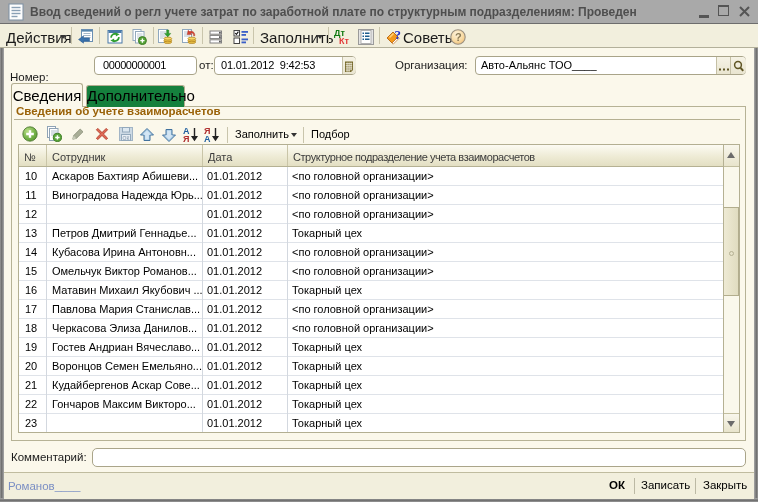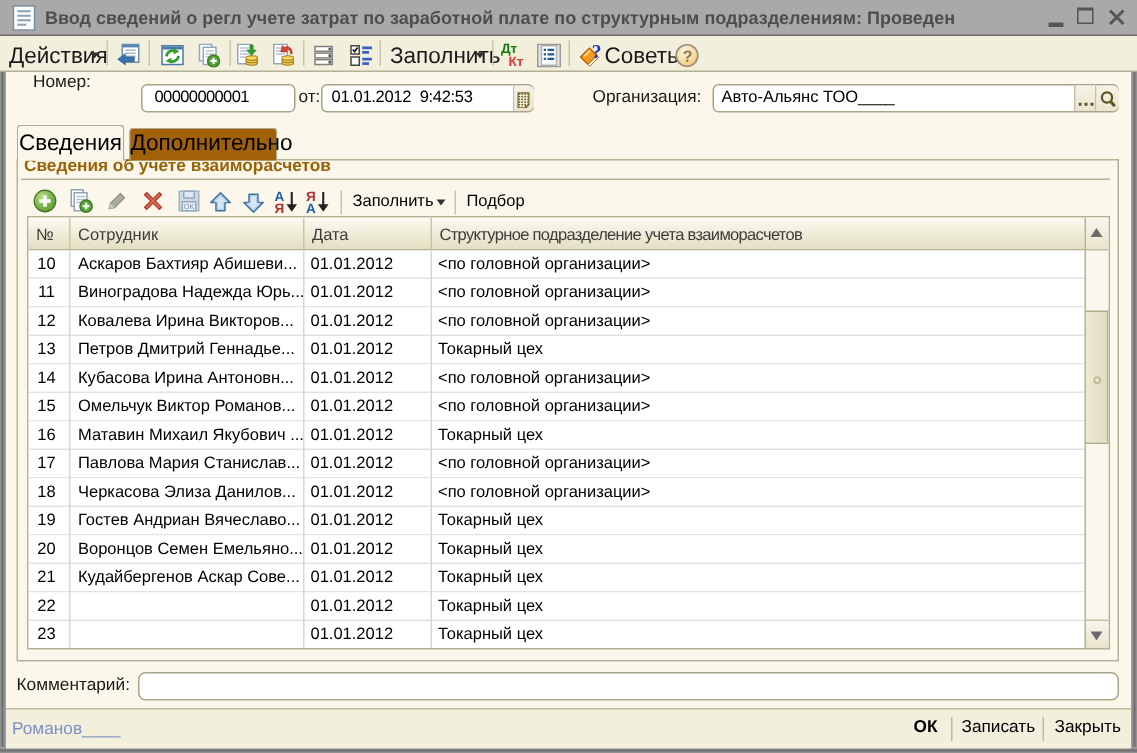--- a/index.html
+++ b/index.html
@@ -170,21 +170,21 @@
           <stop offset="0" stop-color="#fdf2da"></stop>
           <stop offset="0.55" stop-color="#f8d9a0"></stop>
           <stop offset="1" stop-color="#eeb262"></stop>
         </radialGradient>
       </defs>
       <circle cx="8" cy="8" r="7.2" fill="url(#hg)" stroke="#9a9080" stroke-width="1.1"></circle>
       <text x="5" y="12" font-family="Liberation Sans" font-size="11" font-weight="bold" fill="#8a7a55">?</text>
     </svg>
 </div>
 
-<div class="lbl" style="left:10px;top:49px;margin-left:12px;">Номер:</div>
+<div class="lbl" style="left:10px;top:71px;">Номер:</div>
 <div class="inp" style="left:94px;top:56px;width:103px;height:19px;border-radius:4px;letter-spacing:-0.4px;padding-left:8px;">00000000001</div>
 <div class="lbl" style="left:199px;top:59px;">от:</div>
 <div class="inp" style="left:214px;top:56px;width:142px;height:19px;border-radius:4px;letter-spacing:-0.2px;padding-left:6px;">01.01.2012&nbsp; 9:42:53</div>
 <div class="abs" style="left:342px;top:57px;width:13px;height:17px;background:linear-gradient(#f6f3e6,#e9e5d0);border-left:1px solid #c5c0a5;border-radius:0 4px 4px 0;"></div>
 <svg class="abs" style="left:344px;top:61px;width:11px;height:12px;" viewBox="0 0 11 12">
     <path d="M1 0.5 H9 V9 L7 11 H1 Z" fill="#75682a"></path>
     <path d="M1.8 2.6 H8.2 M1.8 4.4 H8.2 M1.8 6.2 H8.2 M1.8 8 H8.2 M1.8 9.8 H6" stroke="#f2efe0" stroke-width="0.8"></path>
     <path d="M3.1 1.4 V10.6 M5.1 1.4 V10.6 M7.1 1.4 V9.4" stroke="#f2efe0" stroke-width="0.8"></path>
   </svg>
 <div class="lbl" style="left:395px;top:59px;">Организация:</div>
@@ -195,21 +195,21 @@
     <rect x="4" y="0.5" width="2" height="2" fill="#5f5524"></rect>
     <rect x="8" y="0.5" width="2" height="2" fill="#5f5524"></rect>
   </svg>
 <div class="abs" style="left:730px;top:57px;width:15px;height:17px;background:linear-gradient(#f6f3e6,#e9e5d0);border-left:1px solid #c5c0a5;border-radius:0 4px 4px 0;"></div>
 <svg class="abs" style="left:733px;top:60px;width:12px;height:13px;" viewBox="0 0 12 13">
     <circle cx="5" cy="5" r="3.4" fill="none" stroke="#5f5524" stroke-width="1.5"></circle>
     <line x1="7.6" y1="7.8" x2="10.2" y2="10.8" stroke="#5f5524" stroke-width="2"></line>
   </svg>
 
 <div class="tab" style="left:11px;top:83px;width:70px;height:23px;background:#fbf8eb;line-height:23px;z-index:3;">Сведения</div>
-<div class="tab" style="left:86px;top:85px;width:97px;height:21px;background:#a16207;line-height:20px;z-index:1;">Дополнительно</div>
+<div class="tab" style="left:86px;top:85px;width:97px;height:21px;background:#15803d;line-height:20px;z-index:1;">Дополнительно</div>
 <div class="abs" id="panel" style="z-index:0;"></div>
 <div class="abs" id="tabcover" style="z-index:2;"></div>
 <div class="abs" id="caption">Сведения об учете взаиморасчетов</div>
 <div class="abs" id="capline"></div>
 
 <div id="tb2">
   <svg class="abs ic" style="left:22px;top:126px;" viewBox="0 0 16 16">
       <defs>
         <radialGradient id="gg" cx="0.35" cy="0.3" r="0.9">
           <stop offset="0" stop-color="#b8dd85"></stop>
@@ -282,21 +282,20 @@
         <span class="c4">&lt;по головной организации&gt;</span>
       </div>
 <div class="row" style="top:41px;">
         <span class="n">11</span>
         <span class="c2">Виноградова Надежда Юрь...</span>
         <span class="c3">01.01.2012</span>
         <span class="c4">&lt;по головной организации&gt;</span>
       </div>
 <div class="row" style="top:60px;">
         <span class="n">12</span>
-        <span class="c2">Ковалева Ирина Викторов...</span>
         <span class="c3">01.01.2012</span>
         <span class="c4">&lt;по головной организации&gt;</span>
       </div>
 <div class="row" style="top:79px;">
         <span class="n">13</span>
         <span class="c2">Петров Дмитрий Геннадье...</span>
         <span class="c3">01.01.2012</span>
         <span class="c4">Токарный цех</span>
       </div>
 <div class="row" style="top:98px;">
@@ -342,20 +341,21 @@
         <span class="c4">Токарный цех</span>
       </div>
 <div class="row" style="top:231px;">
         <span class="n">21</span>
         <span class="c2">Кудайбергенов Аскар Сове...</span>
         <span class="c3">01.01.2012</span>
         <span class="c4">Токарный цех</span>
       </div>
 <div class="row" style="top:250px;">
         <span class="n">22</span>
+        <span class="c2">Гончаров Максим Викторо...</span>
         <span class="c3">01.01.2012</span>
         <span class="c4">Токарный цех</span>
       </div>
 <div class="row" style="top:269px;">
         <span class="n">23</span>
         <span class="c3">01.01.2012</span>
         <span class="c4">Токарный цех</span>
       </div>
 </div>
   <div class="vline" style="left:27px;"></div>

